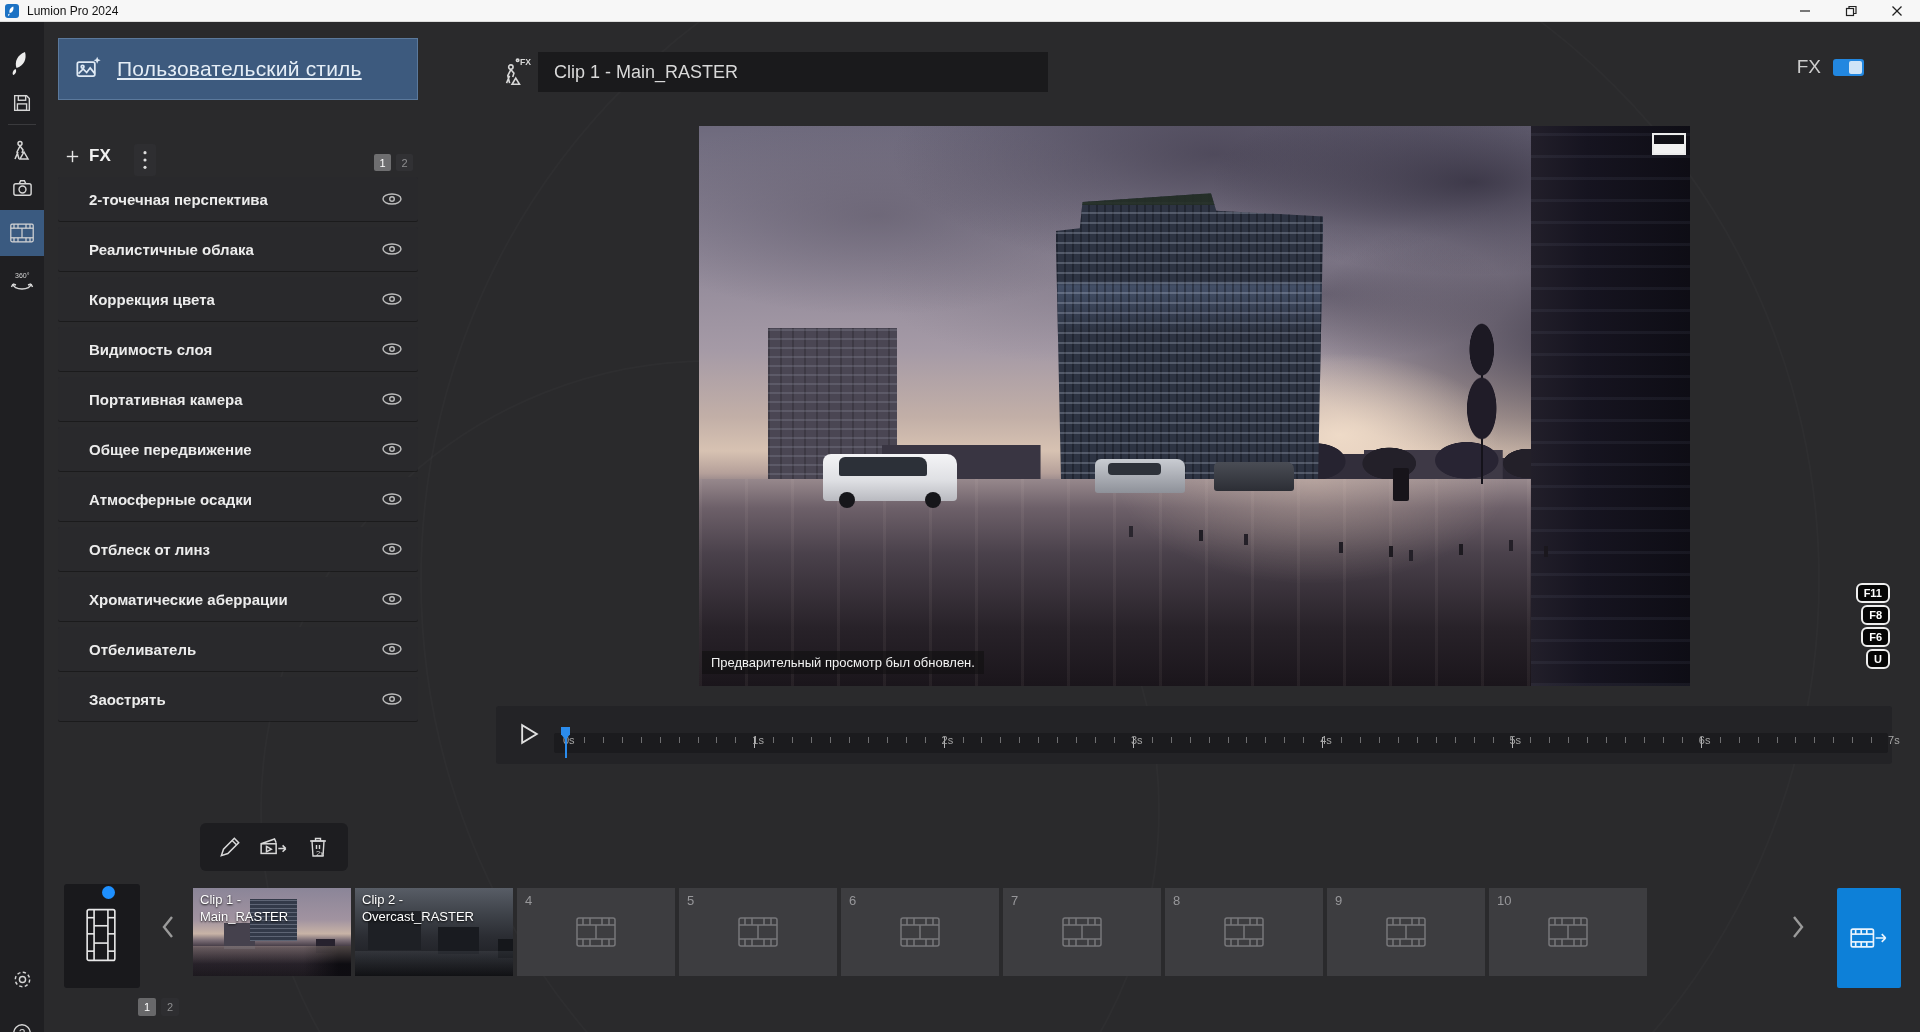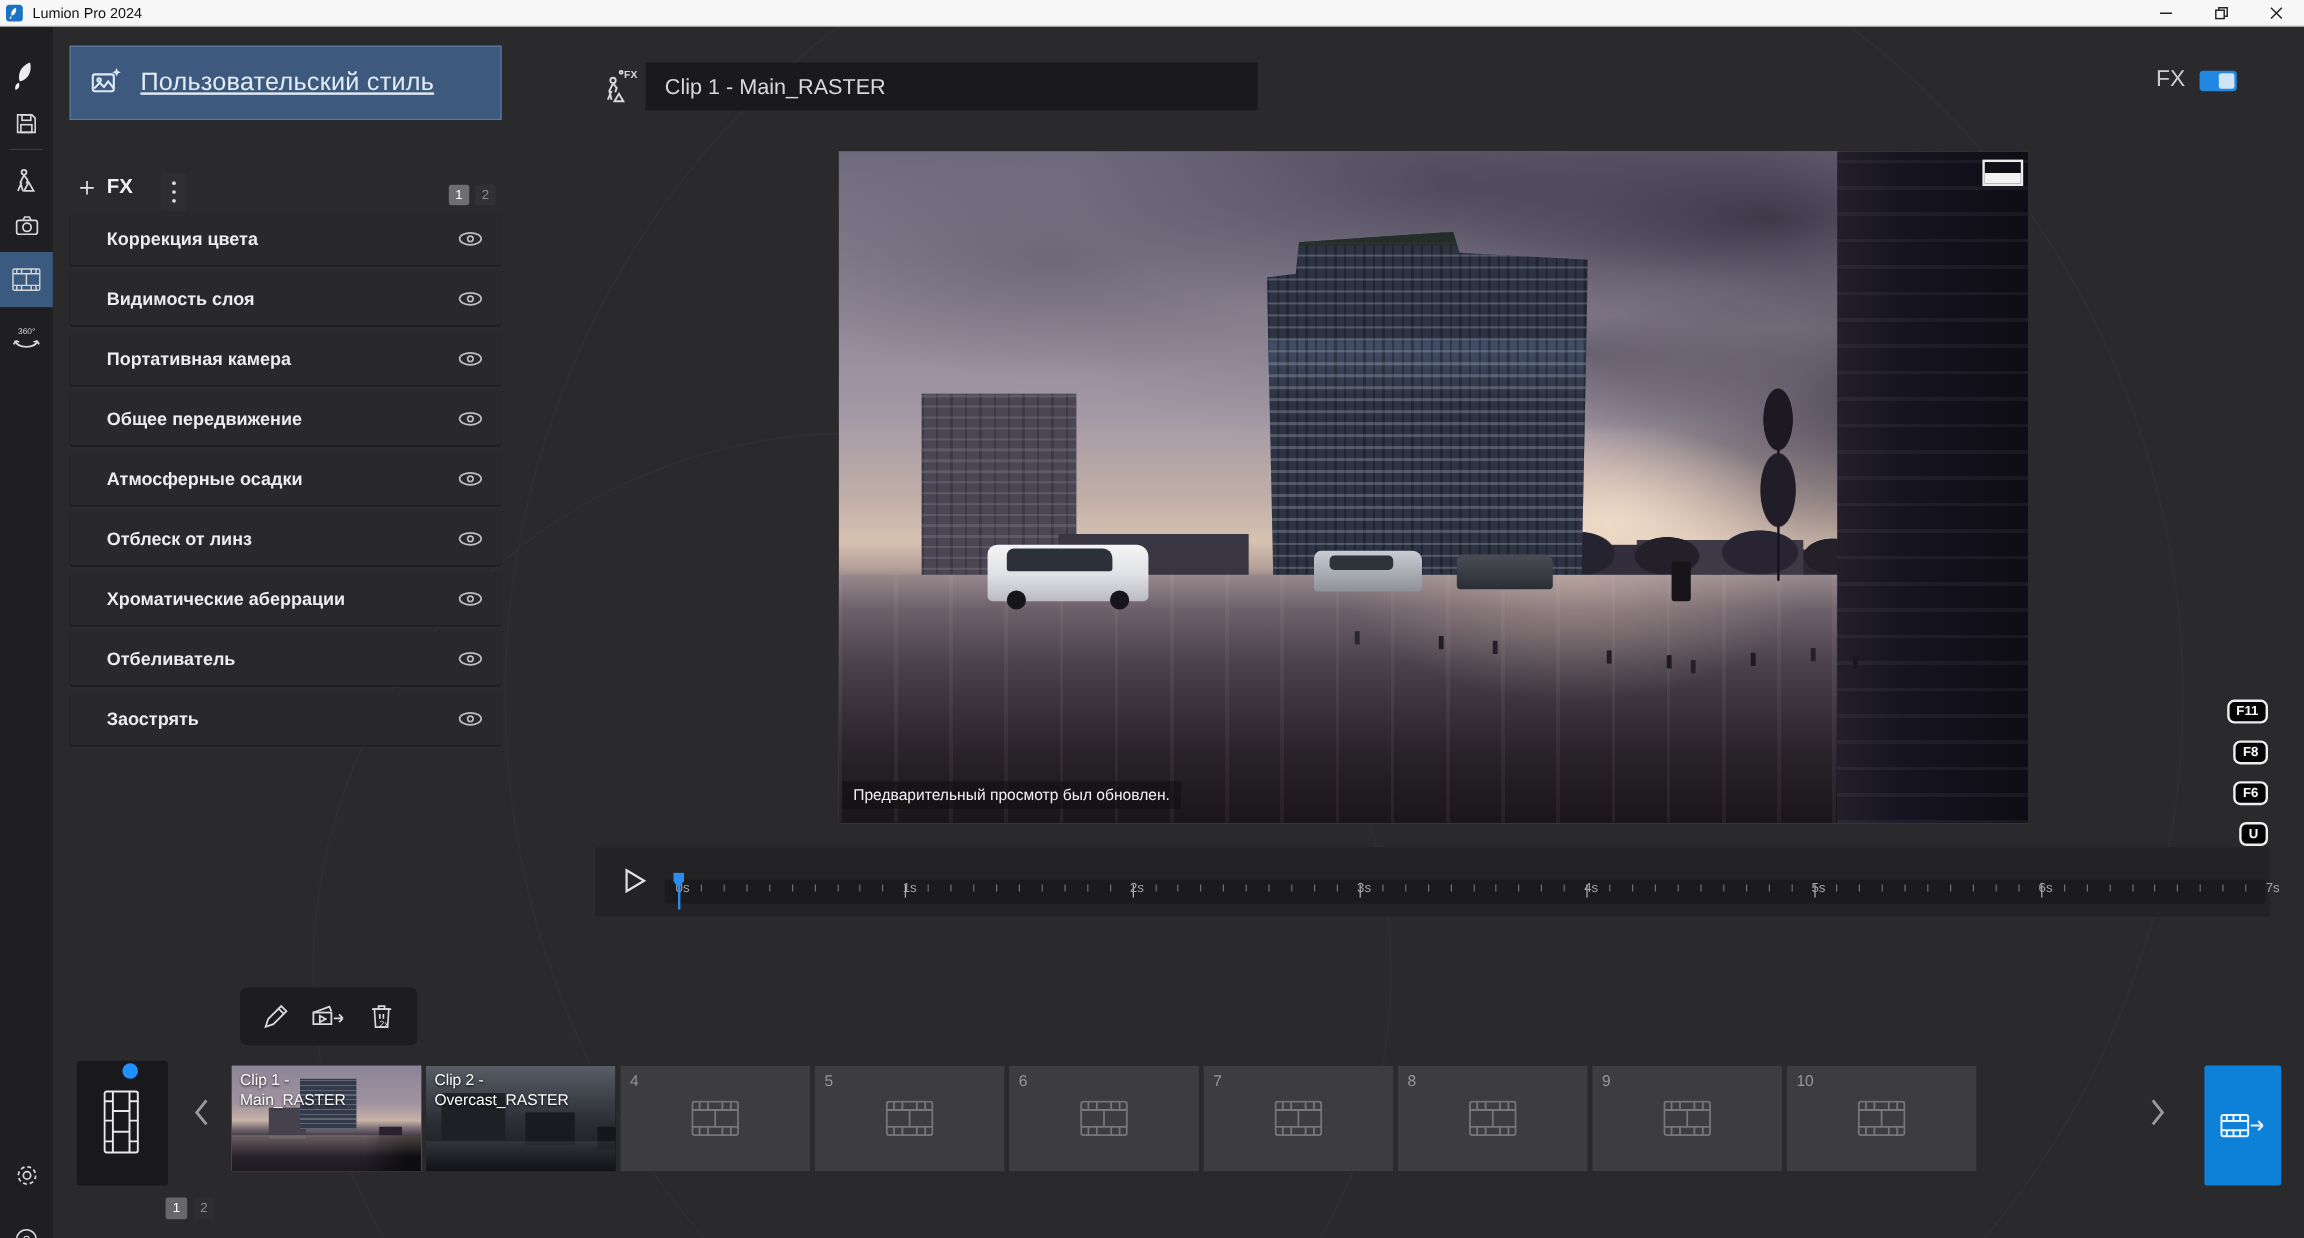--- a/index.html
+++ b/index.html
@@ -131,21 +131,21 @@
       border-radius:6px 8px 3px 3px; }
   .car-silver::before { content:""; position:absolute; left:14%; top:10%; width:60%; height:38%; background:#2e323a; border-radius:4px; }
   .car-dark { left:52%; top:60%; width:8%; height:5.2%; background:linear-gradient(180deg,#4a4d55,#2c2e35); border-radius:5px 7px 3px 3px; }
   .bin { left:70%; top:61%; width:1.6%; height:6%; background:#17141a; border-radius:2px; }
   .quality-icon { position:absolute; left:953px; top:7px; width:34px; height:22px; border:2px solid #ececec;
       background:linear-gradient(180deg, rgba(20,20,20,.25) 50%, #f2f2f2 50%); cursor:pointer; }
   .vp-message { position:absolute; left:3px; bottom:12px; background:rgba(14,14,14,.55); color:#f2f2f2;
       font-size:13px; padding:4px 9px; }
 
   
-  .shortcuts { position:absolute; right:30px; top:583px; display:flex; flex-direction:column; align-items:flex-end; gap:14px; }
+  .shortcuts { position:absolute; right:30px; top:583px; display:flex; flex-direction:column; align-items:flex-end; gap:2px; }
   .key-badge { border:2px solid #eeeeee; border-radius:6px; background:#050505; color:#fff; font-size:11px;
       font-weight:bold; padding:2px 6px; min-width:14px; text-align:center; }
 
   
   .timeline { position:absolute; left:496px; top:706px; width:1396px; height:58px; background:#232326; border-radius:3px; }
   .play-btn { position:absolute; left:18px; top:14px; width:28px; height:28px; cursor:pointer; }
   .play-btn svg { stroke:#e0e0e0; fill:none; stroke-width:1.6; }
   .tl-label { position:absolute; top:2px; font-size:11px; color:#a6a6a6;margin-top:26px; }
   .tl-band { position:absolute; left:58px; top:27px; width:1334px; height:20px; background:#1b1b1e; border-radius:2px; cursor:pointer; }
   .tick { position:absolute; top:4px; width:1px; background:#6e6e70; }
@@ -338,20 +338,38 @@
           <circle cx="3" cy="4" r="1.7" fill="#dddddd" stroke="none"></circle>
           <circle cx="3" cy="12" r="1.7" fill="#dddddd" stroke="none"></circle>
           <circle cx="3" cy="20" r="1.7" fill="#dddddd" stroke="none"></circle>
         </svg>
     </div>
     <div class="page-badge p1">1</div>
     <div class="page-badge p2">2</div>
   </div>
 
   <div class="effects-list">
+      <div class="effect-item">
+    <span class="effect-label">2-точечная перспектива</span>
+    <span class="eye">
+      <svg width="24" height="24" viewBox="0 0 24 24">
+            <ellipse cx="12" cy="12" rx="9" ry="5"></ellipse>
+            <circle cx="12" cy="12" r="2.3"></circle>
+          </svg>
+    </span>
+  </div>
+      <div class="effect-item">
+    <span class="effect-label">Реалистичные облака</span>
+    <span class="eye">
+      <svg width="24" height="24" viewBox="0 0 24 24">
+            <ellipse cx="12" cy="12" rx="9" ry="5"></ellipse>
+            <circle cx="12" cy="12" r="2.3"></circle>
+          </svg>
+    </span>
+  </div>
       <div class="effect-item">
     <span class="effect-label">Коррекция цвета</span>
     <span class="eye">
       <svg width="24" height="24" viewBox="0 0 24 24">
             <ellipse cx="12" cy="12" rx="9" ry="5"></ellipse>
             <circle cx="12" cy="12" r="2.3"></circle>
           </svg>
     </span>
   </div>
       <div class="effect-item">

